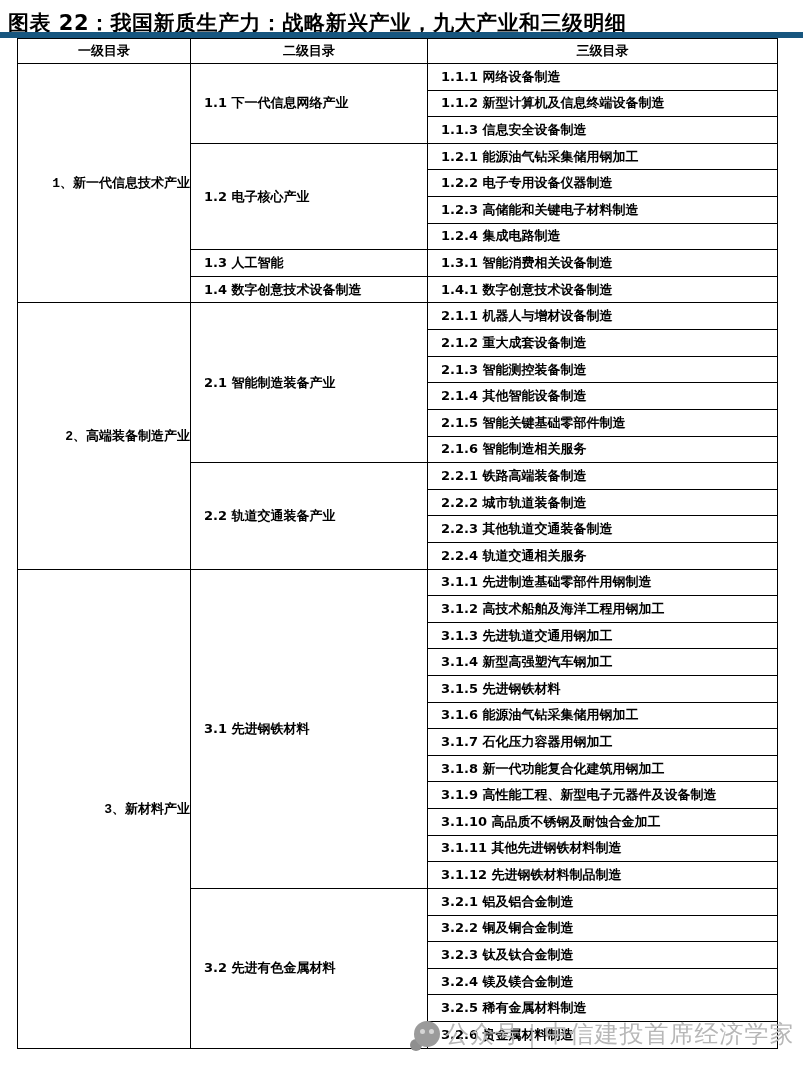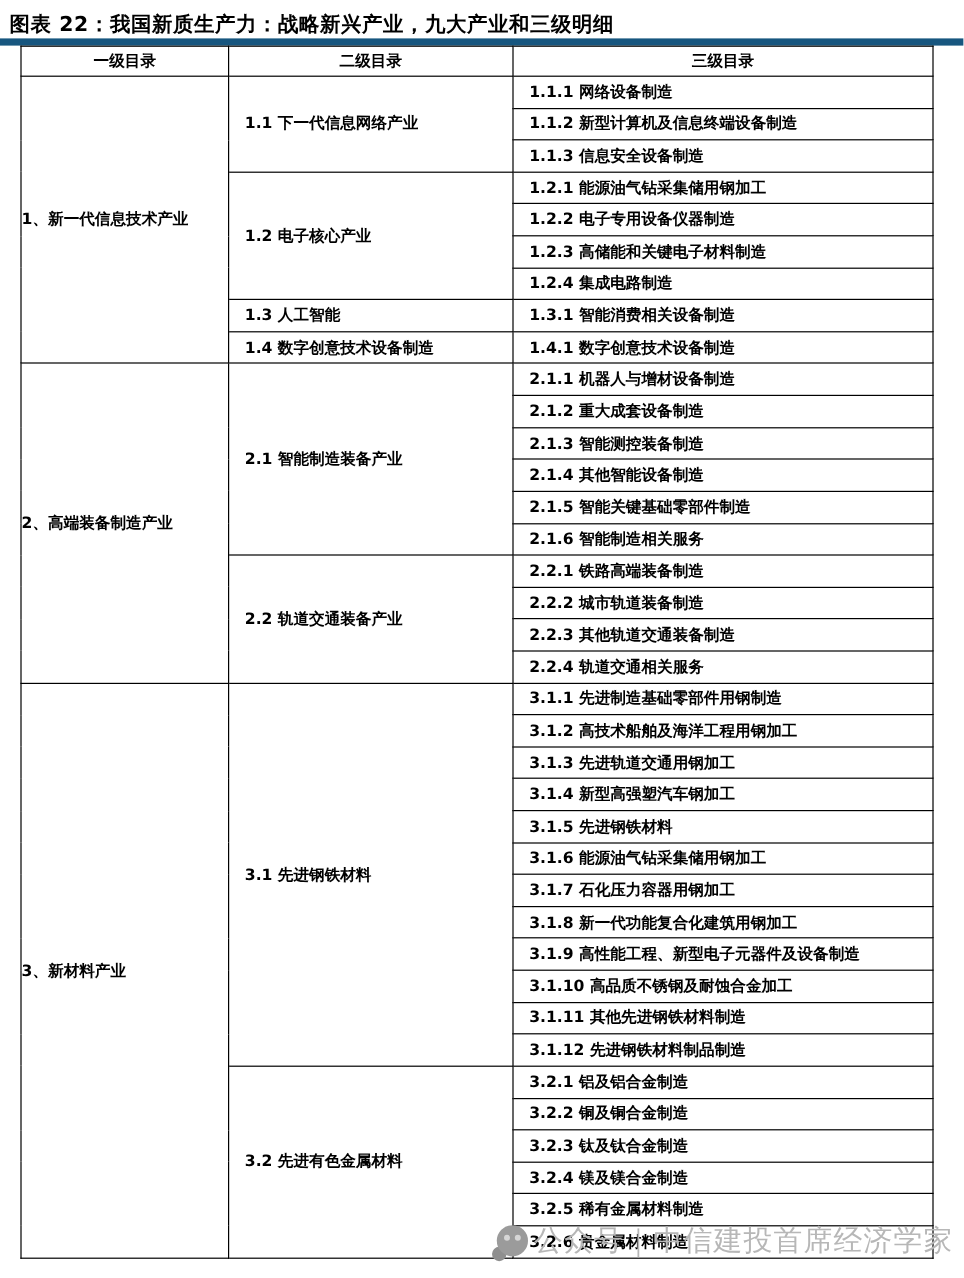--- a/index.html
+++ b/index.html
@@ -7,21 +7,21 @@
   body {
     width: 803px; height: 1065px;
     position: relative;
     overflow: hidden;
     font-family: "DejaVu Sans", "Liberation Sans", sans-serif;
     color: #000000;
   }
   .report-title {
     position: absolute;
     left: 8px; top: 9px;
-    font-size: 17px;
+    font-size: 21px;
     font-weight: bold;
     letter-spacing: 0.5px;
     white-space: nowrap;
   }
   .accent-bar {
     position: absolute;
     left: 0; top: 32px;
     width: 803px; height: 6px;
   }
   table.catalog-table {
@@ -38,21 +38,21 @@
     border: 1px solid #000000;
     font-size: 13px;
     font-weight: bold;
     vertical-align: middle;
     white-space: nowrap;
     overflow: hidden;
   }
   .catalog-table thead tr { height: 25px; }
   .catalog-table tbody tr { height: 26.62px; }
   .catalog-table th { text-align: center; }
-  td.lv1 { text-align: left; }
+  td.lv1 { text-align: right; font-family: Liberation Mono, monospace; }
   td.lv2, td.lv3 { text-align: left; padding-left: 13px; }
   .watermark {
     position: absolute;
     left: 410px; top: 1016px;
     height: 36px;
     display: flex;
     align-items: center;
     z-index: 3;
     pointer-events: none;
   }

